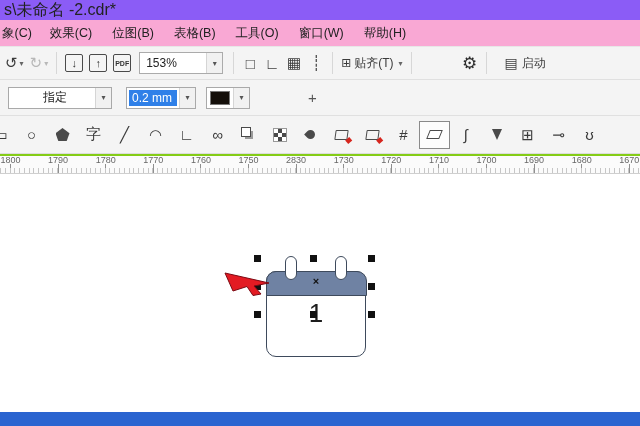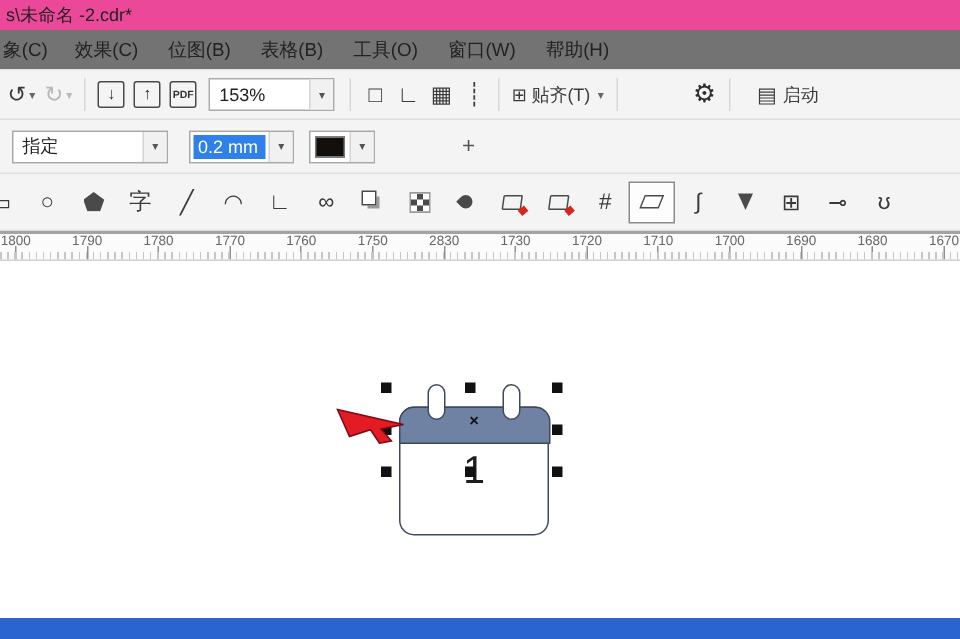--- a/index.html
+++ b/index.html
@@ -5,25 +5,25 @@
   * { box-sizing: border-box; margin: 0; padding: 0; }
   html,body { width:640px; height:426px; overflow:hidden; }
   body {
     position:relative;
     font-family:"Liberation Sans","DejaVu Sans",sans-serif;
     font-size:12px; color:#222; background:#fff;
   }
   i { font-style:normal; display:block; }
 
   
-  .titlebar { height:20px; line-height:20px; padding-left:4px; background:#ec4899;
-              font-size:12px; white-space:nowrap; }
-
-  
-  .menubar { height:26px; display:flex; align-items:center; background:#737373; font-size:12.5px; }
+  .titlebar { height:20px; line-height:20px; padding-left:4px; background:#8b5cf6;
+              font-size:16px; white-space:nowrap; }
+
+  
+  .menubar { height:26px; display:flex; align-items:center; background:#f9a8d4; font-size:12.5px; }
   .menu-item { padding:4px 10px; cursor:default; }
   .menu-partial { padding:4px 8px 4px 2px; }
 
   
   .toolbar { height:34px; display:flex; align-items:center; background:#f4f4f4;
              border-top:1px solid #e7e7e7; border-bottom:1px solid #e0e0e0; padding-left:2px; }
   .tb-btn { display:flex; align-items:center; justify-content:center; height:26px;
             min-width:22px; padding:0 3px; color:#3c3c3c; font-size:15px; }
   .tb-caret { font-size:8px; color:#666; margin-left:2px; }
   .tb-sep { width:1px; height:22px; background:#d7d7d7; margin:0 5px; flex:0 0 1px; }
@@ -40,21 +40,21 @@
   .gear { font-size:17px; color:#2d2d2d; }
   .snap-btn { font-size:12px; gap:3px; }
   .gear-btn { margin-left:42px; }
   .launch-btn { margin-left:10px; font-size:12px; gap:4px; }
   .launch-btn .licon { font-size:14px; }
 
   
   .propbar { height:36px; display:flex; align-items:center; background:#f4f4f4;
              border-bottom:1px solid #e0e0e0; padding-left:8px; }
   .combo { height:22px; background:#fff; border:1px solid #a9a9a9; display:flex; align-items:center; }
-  .outline-combo { width:104px; }
+  .outline-combo { width:104px;text-align:center; }
   .outline-combo .val { flex:1; padding-left:6px; }
   .width-combo { width:70px; margin-left:14px; }
   .width-combo .val { flex:1; margin:2px; padding:1px 3px; background:#2f80e8; color:#fff; }
   .color-combo { margin-left:10px; }
   .swatch { width:20px; height:14px; margin:0 3px; background:#140f0a; border:1px solid #777; }
   .plus-btn { margin-left:58px; font-size:15px; color:#555; }
 
   
   .toolbox { height:38px; display:flex; align-items:center; background:#f4f4f4;
              border-bottom:1px solid #ddd; }
@@ -74,21 +74,21 @@
   .shape-fillred { width:13px; height:10px; border:1.5px solid #4a4a4a; border-radius:1px;
     position:relative; transform:skewX(-8deg); }
   .shape-fillred::after { content:""; position:absolute; right:-5px; bottom:-4px;
     width:5px; height:5px; background:#d6251d; transform:rotate(45deg); }
   .shape-eraser { width:13px; height:9px; border:1.5px solid #4a4a4a; background:#fff;
     transform:skewX(-22deg); }
   .shape-nib { width:0; height:0; border-left:5px solid transparent;
     border-right:5px solid transparent; border-top:11px solid #4a4a4a; }
 
   
-  .ruler { height:20px; background:#fbfbfb; border-top:2px solid #a3a3a3;
+  .ruler { height:20px; background:#fbfbfb; border-top:2px solid #84cc16;
            border-bottom:1px solid #cfcfcf; position:relative; overflow:hidden; }
   .ruler::after { content:""; position:absolute; left:0; right:0; bottom:0; height:5px;
     background:repeating-linear-gradient(90deg,#c6c6c6 0 1px,transparent 1px 4.76px); }
   .tick { position:absolute; bottom:0; width:1px; height:9px; background:#8f8f8f; }
   .tick span { position:absolute; bottom:8px; left:50%; transform:translateX(-50%);
     font-size:9px; color:#666; white-space:nowrap; }
 
   
   .canvas { position:relative; height:238px; background:#fff; }
   .handle { position:absolute; width:7px; height:7px; background:#111; }

